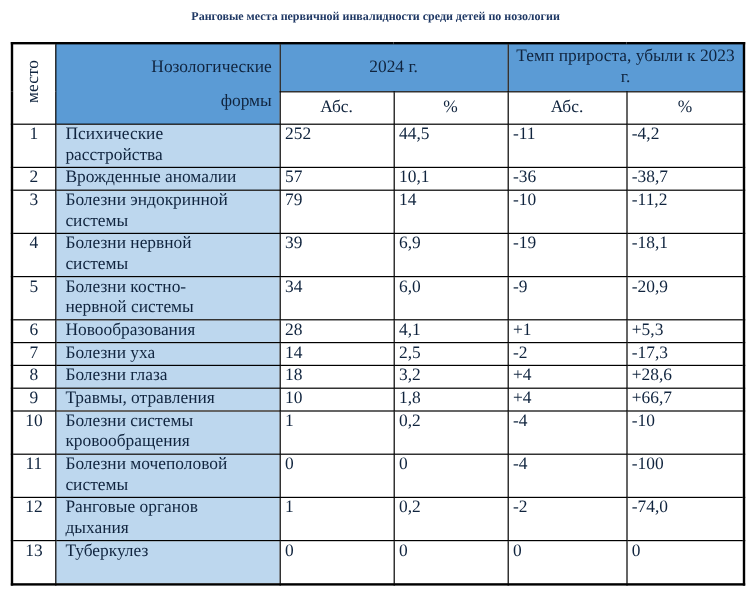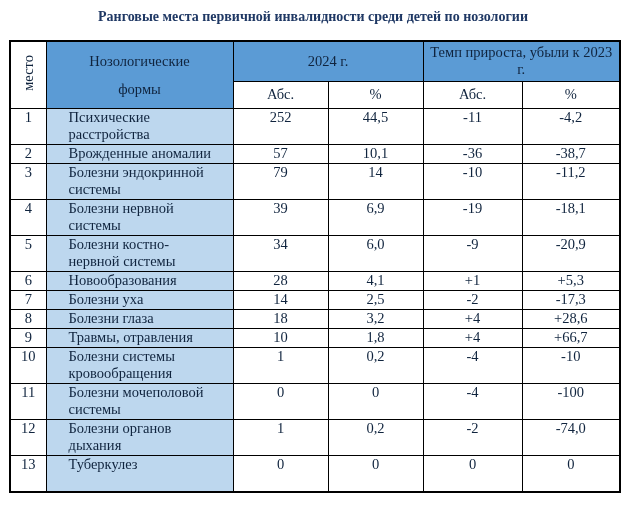--- a/index.html
+++ b/index.html
@@ -16,21 +16,21 @@
   body {
     width: 626px; height: 512px;
     background: #ffffff;
     overflow: hidden;
     font-family: "Liberation Serif", "DejaVu Serif", serif;
     color: var(--text-color);
   }
   .title {
     margin: 9px 6px 0 6px;
     text-align: center;
-    font-size: 14px;
+    font-size: 10px;
     font-weight: bold;
     color: var(--title-color);
   }
   table.ranking {
     border-collapse: collapse;
     table-layout: fixed;
     width: 610px;
     margin: 15px 0 0 9px;
     border: 2px solid var(--border-color);
   }
@@ -50,21 +50,21 @@
     padding: 0;
   }
   .place-text {
     display: inline-block;
     writing-mode: vertical-rl;
     transform: rotate(180deg);
     font-size: 14.5px;
   }
   th.forms {
     background: var(--header-bg);
-    text-align: center;
+    text-align: right;
     vertical-align: top;
     padding: 5px 6px;
     line-height: 28px;
     white-space: pre-line;
     margin-left: 48px;
   }
   th.group {
     background: var(--header-bg);
     text-align: center;
     vertical-align: middle;
@@ -75,24 +75,24 @@
     background: #ffffff;
     height: 27px;
     padding: 4px;
   }
   
   tbody td { vertical-align: top; }
   td.rank { text-align: center; }
   td.form {
     background: var(--form-bg);
     text-align: left;
-    padding-left: 22px;
+    padding-left: 8px;
     white-space: pre-line;
   }
-  td.num { text-align: center; }
+  td.num { }
   tbody tr:last-child td { height: 36px; }
 </style>
 </head>
 <body>
 
 <h1 class="title">Ранговые места первичной инвалидности среди детей по нозологии</h1>
 
 <table class="ranking">
   <colgroup>
     <col style="width:36px">
@@ -209,21 +209,21 @@
     <td class="rank">11</td>
     <td class="form">Болезни мочеполовой
 системы</td>
     <td class="num">0</td>
     <td class="num">0</td>
     <td class="num">-4</td>
     <td class="num">-100</td>
   </tr>
       <tr>
     <td class="rank">12</td>
-    <td class="form">Болезни органов
+    <td class="form">Ранговые органов
 дыхания</td>
     <td class="num">1</td>
     <td class="num">0,2</td>
     <td class="num">-2</td>
     <td class="num">-74,0</td>
   </tr>
       <tr>
     <td class="rank">13</td>
     <td class="form">Туберкулез</td>
     <td class="num">0</td>

